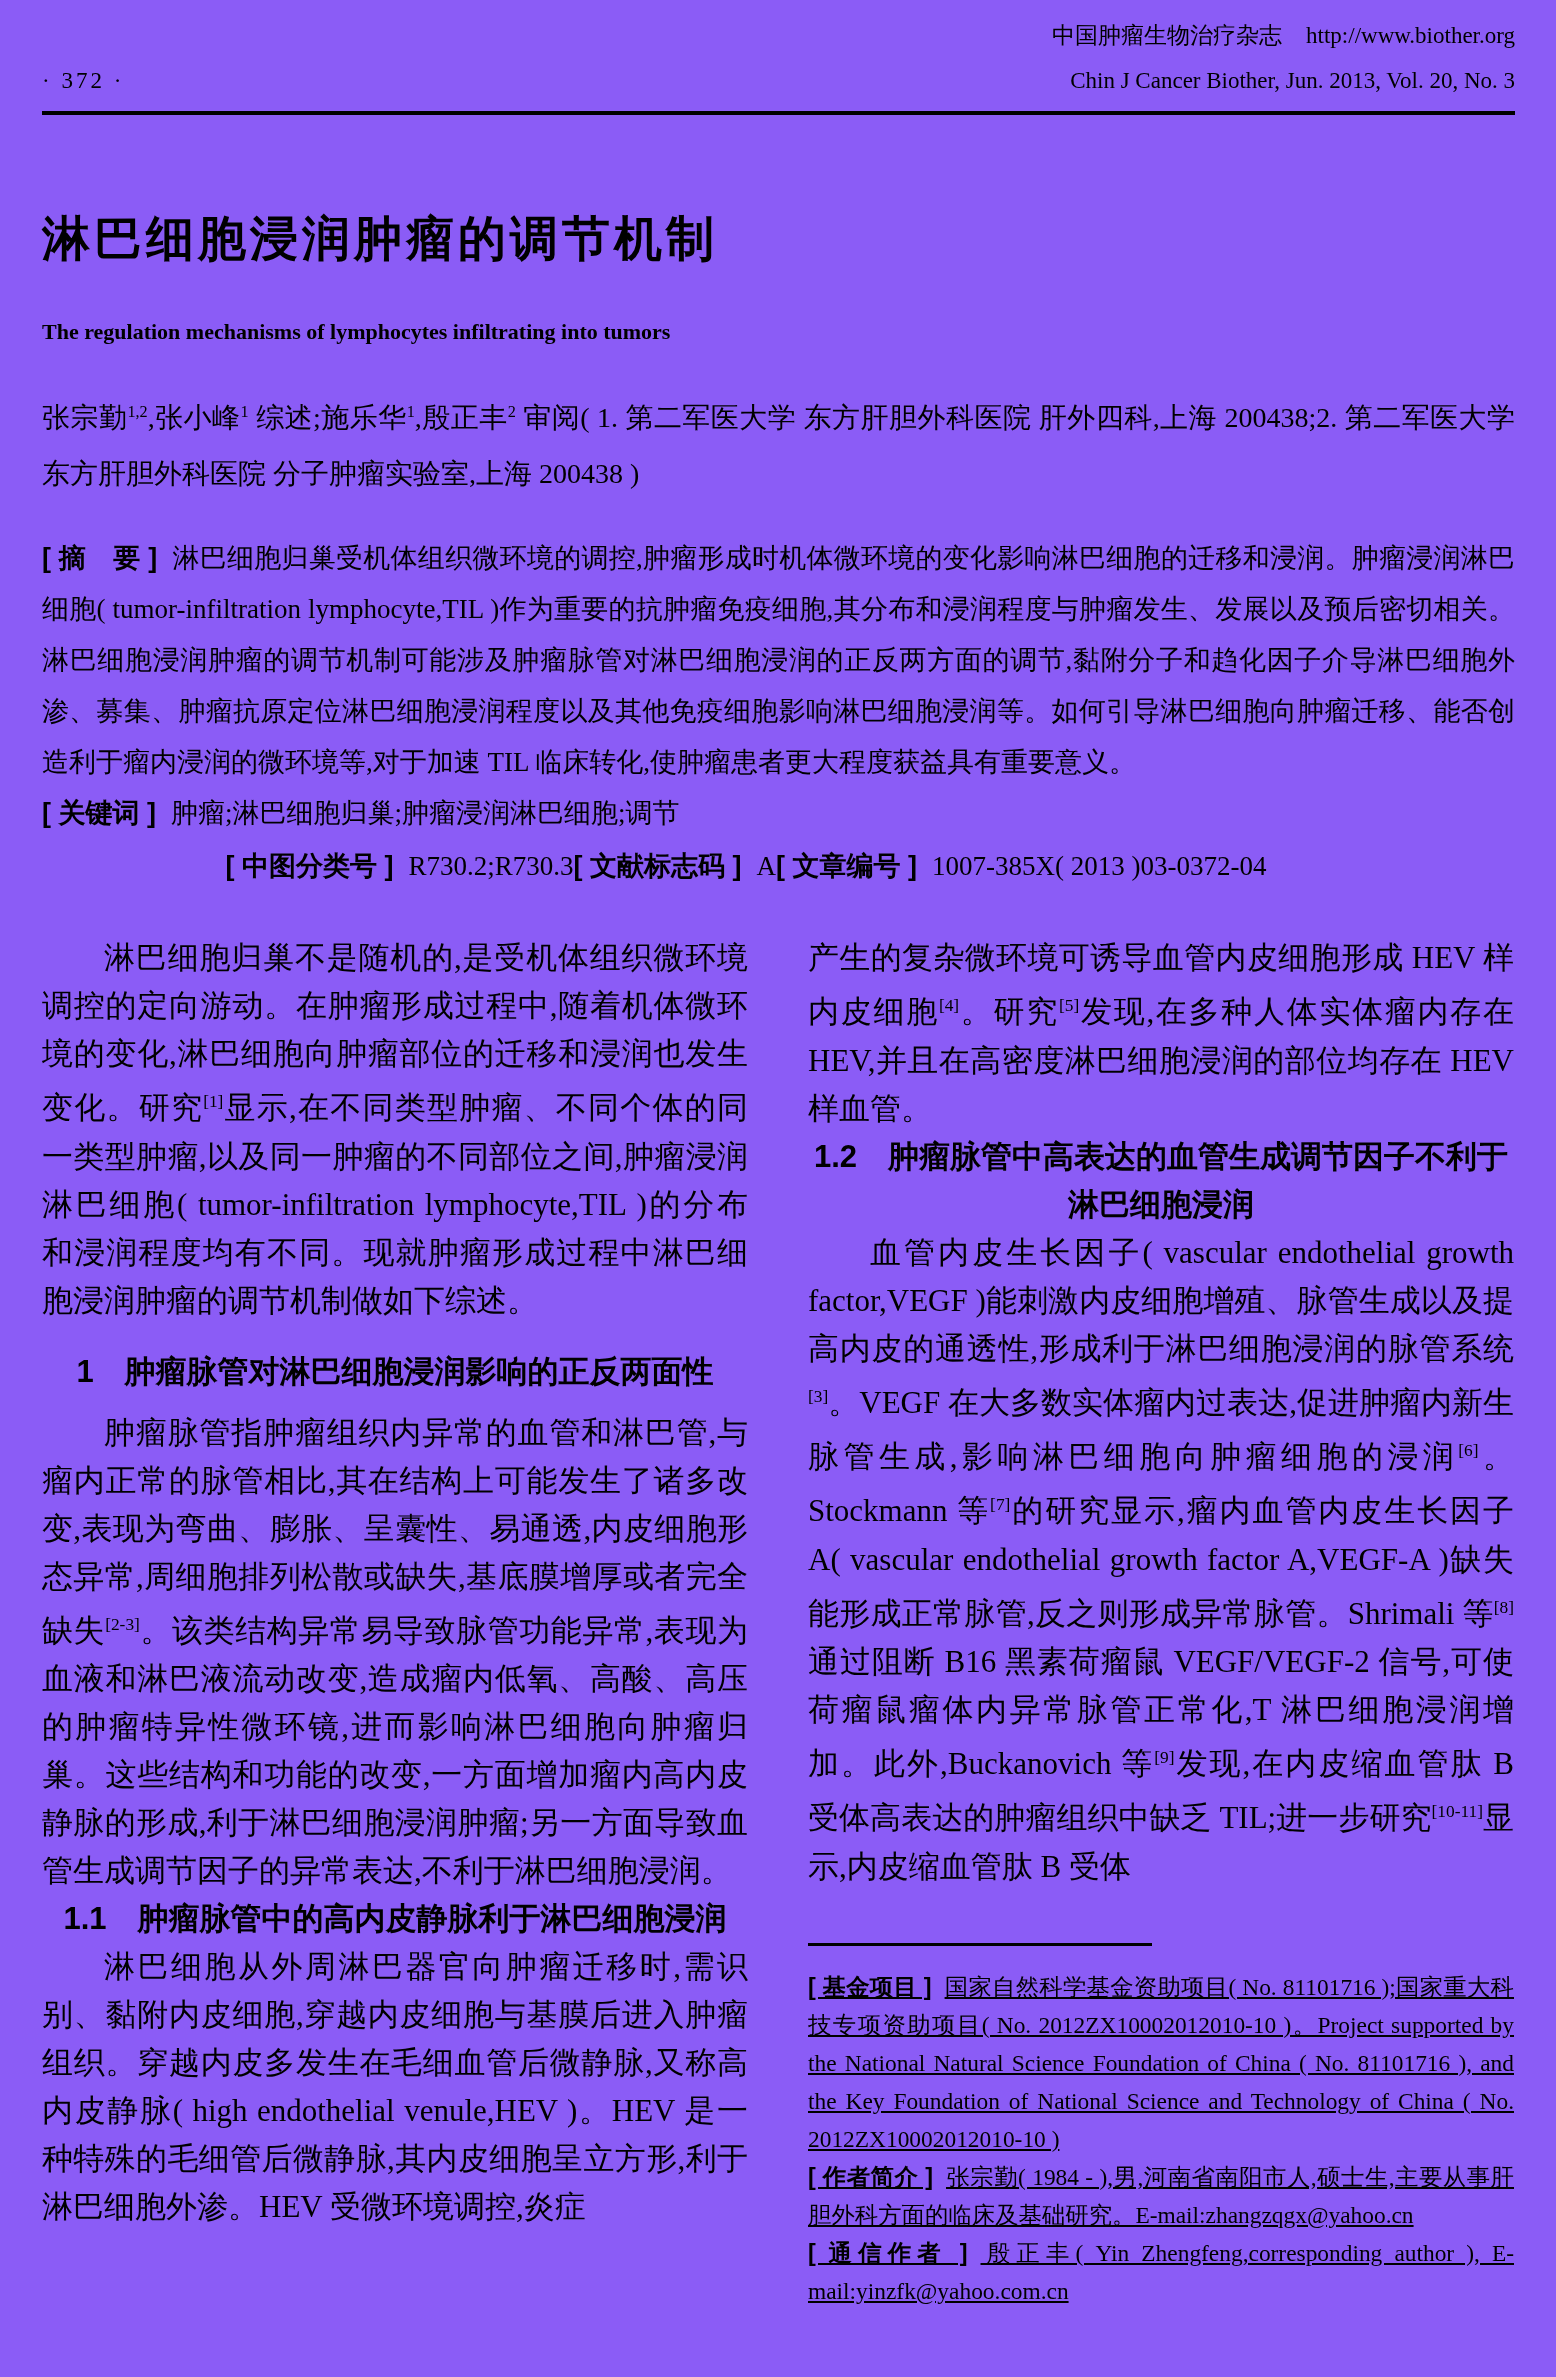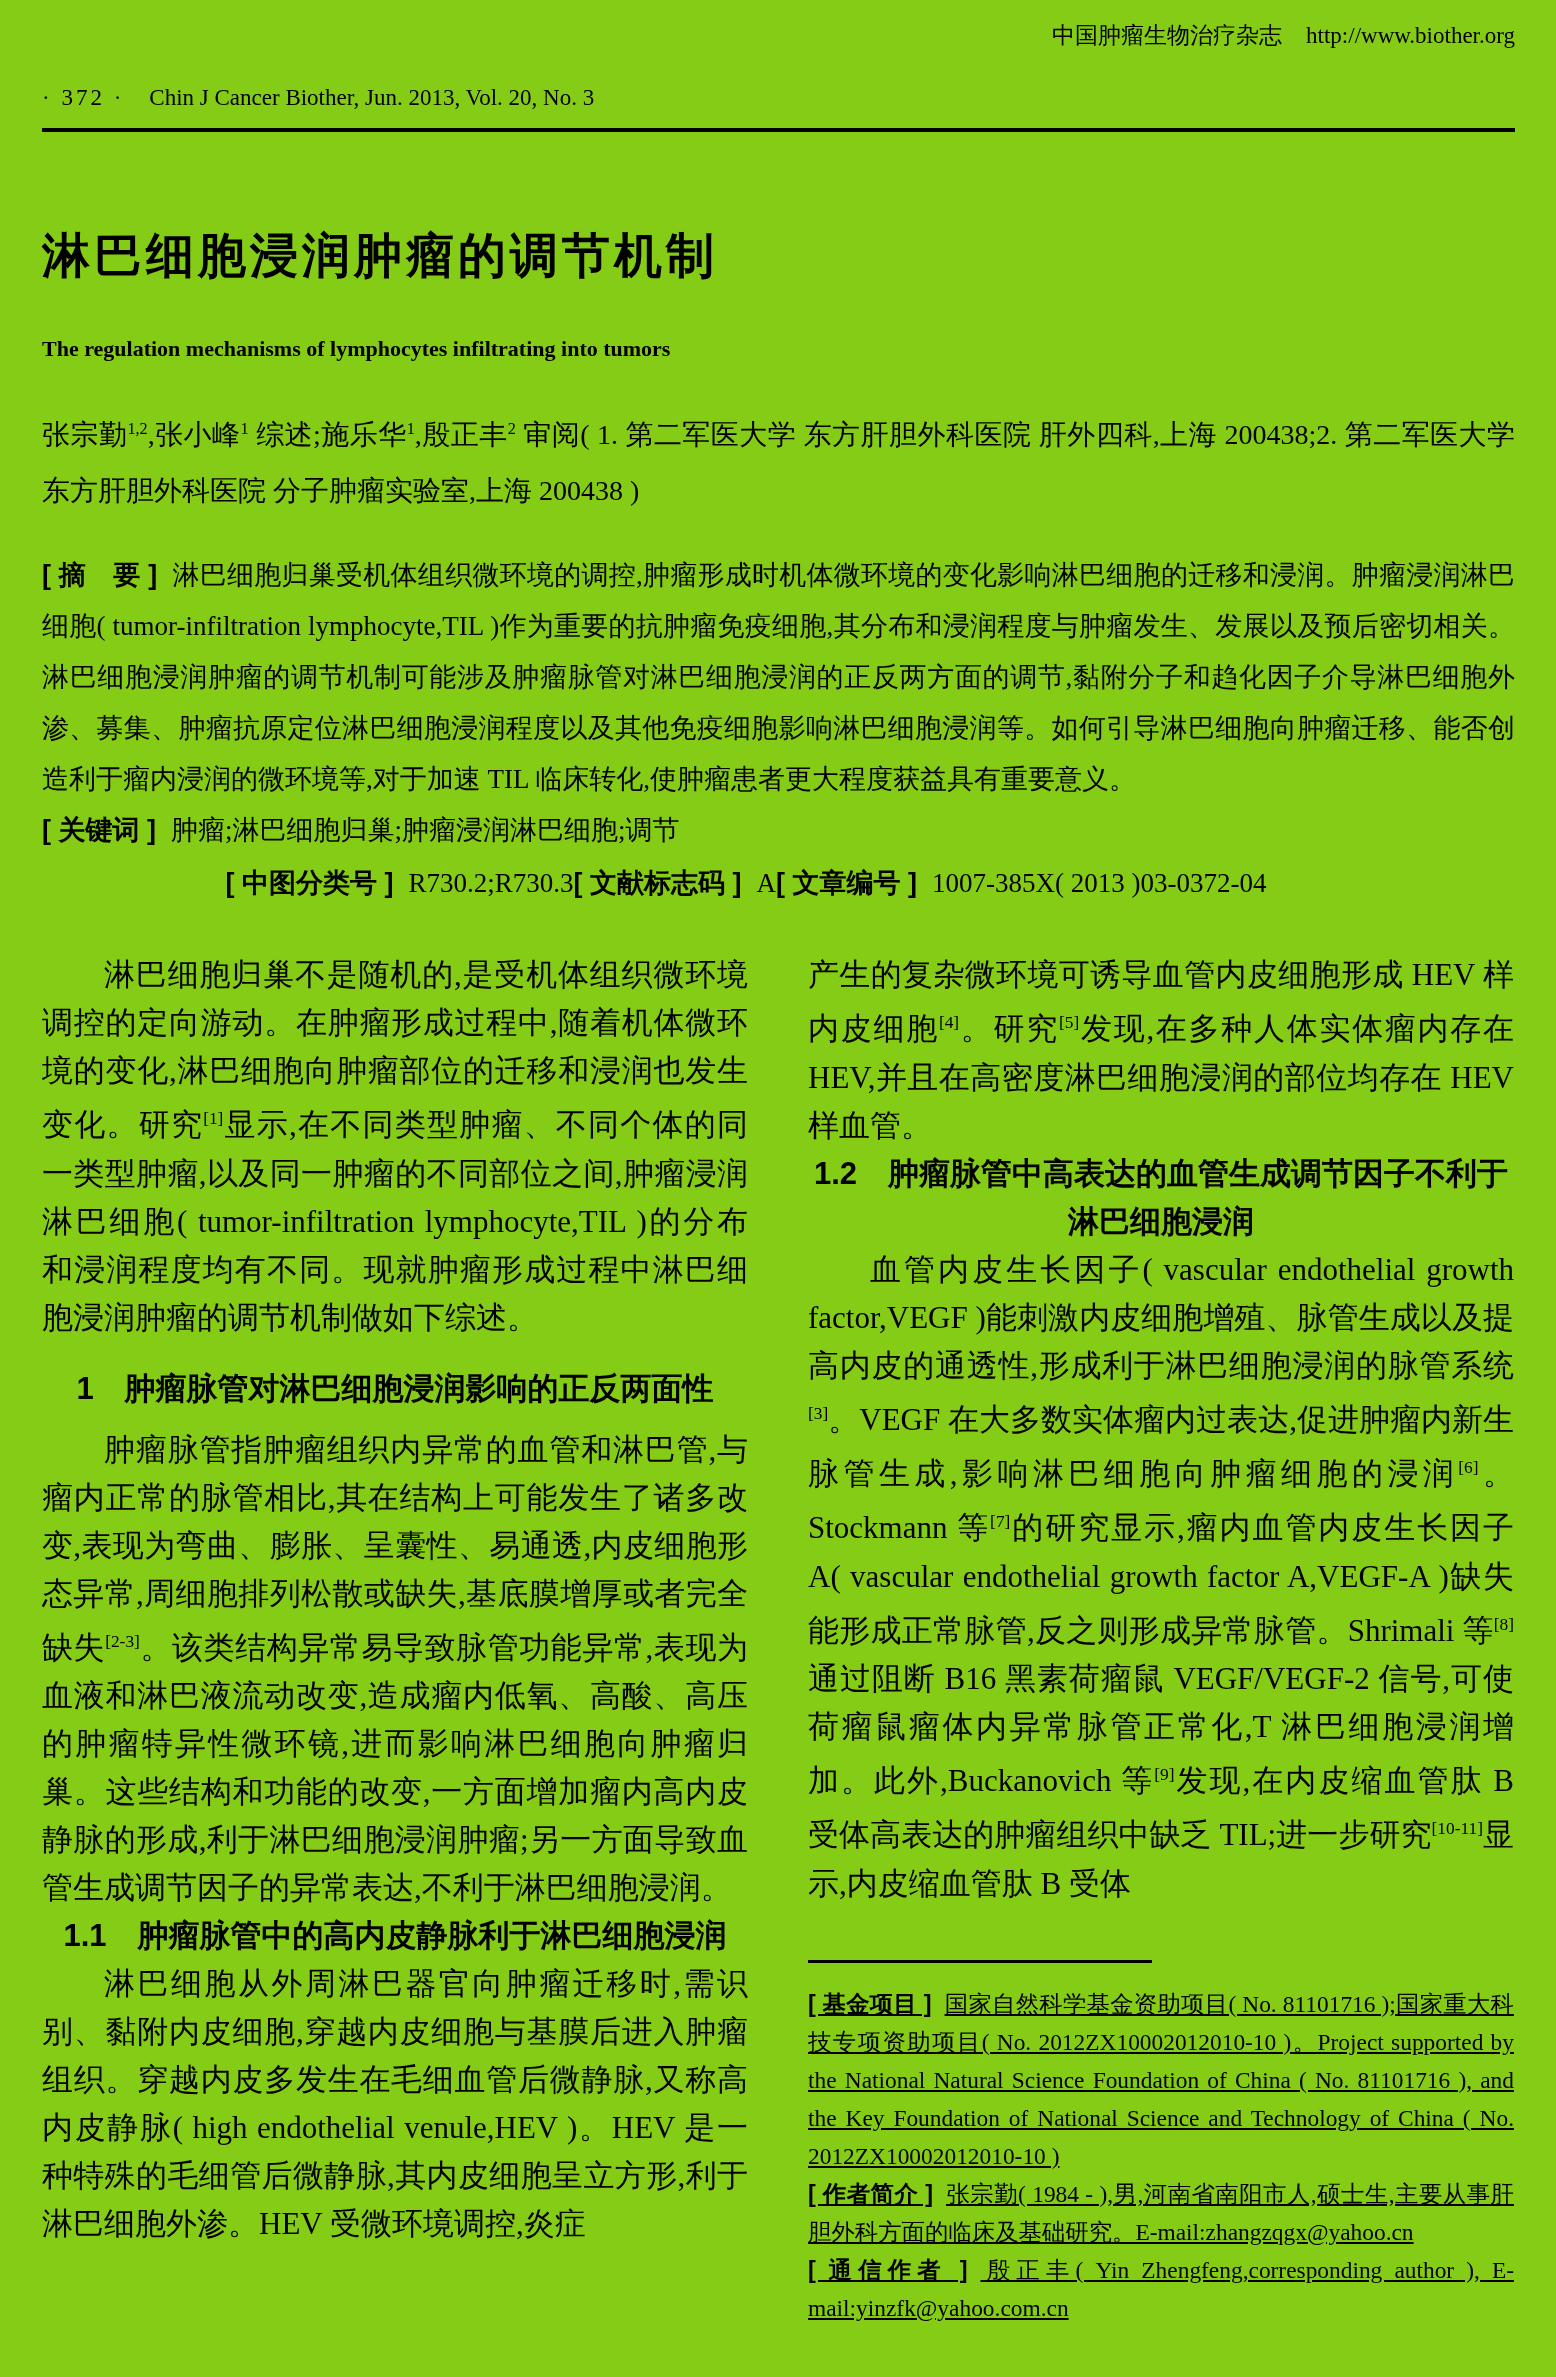--- a/index.html
+++ b/index.html
@@ -2,32 +2,32 @@
 <html lang="zh" style="font-size:8px"><head>
 <meta charset="utf-8">
 <style>
   * { margin: 0; padding: 0; box-sizing: border-box; }
   html, body { background: #ffffff; }
   .page {
     position: relative;
     width: 1557px;
     height: 2377px;
     overflow: hidden;
-    background: #84cc16;
+    background: #8b5cf6;
     color: #000000;
     padding: 21px 42px 0 42px;
     font-family: "Liberation Serif", "DejaVu Serif", serif;
   }
 
   
   .header-line1 { text-align: right; font-size: 23px; line-height: 29px; }
   .header-line1 .journal-url { margin-left: 24px; }
   .header-line2 {
-    display: flex; align-items: baseline;
-    font-size: 23px; line-height: 29px; margin-top: 33px; gap: 25px;
+    display: flex; justify-content: space-between; align-items: baseline;
+    font-size: 23px; line-height: 29px; margin-top: 16px; gap: 25px;
   }
   .page-num { letter-spacing: 3px; }
   .rule { border-top: 4px solid #000; margin-top: 16px; }
 
   
   .doi-row { display: flex; justify-content: space-between; align-items: center; margin-top: 46px; }
   .doi { font-weight: bold; font-size: 24px; }
   .article-type {
     font-weight: bold; font-size: 33px; letter-spacing: 13px;
     font-family: "Liberation Serif", "DejaVu Serif", serif;

